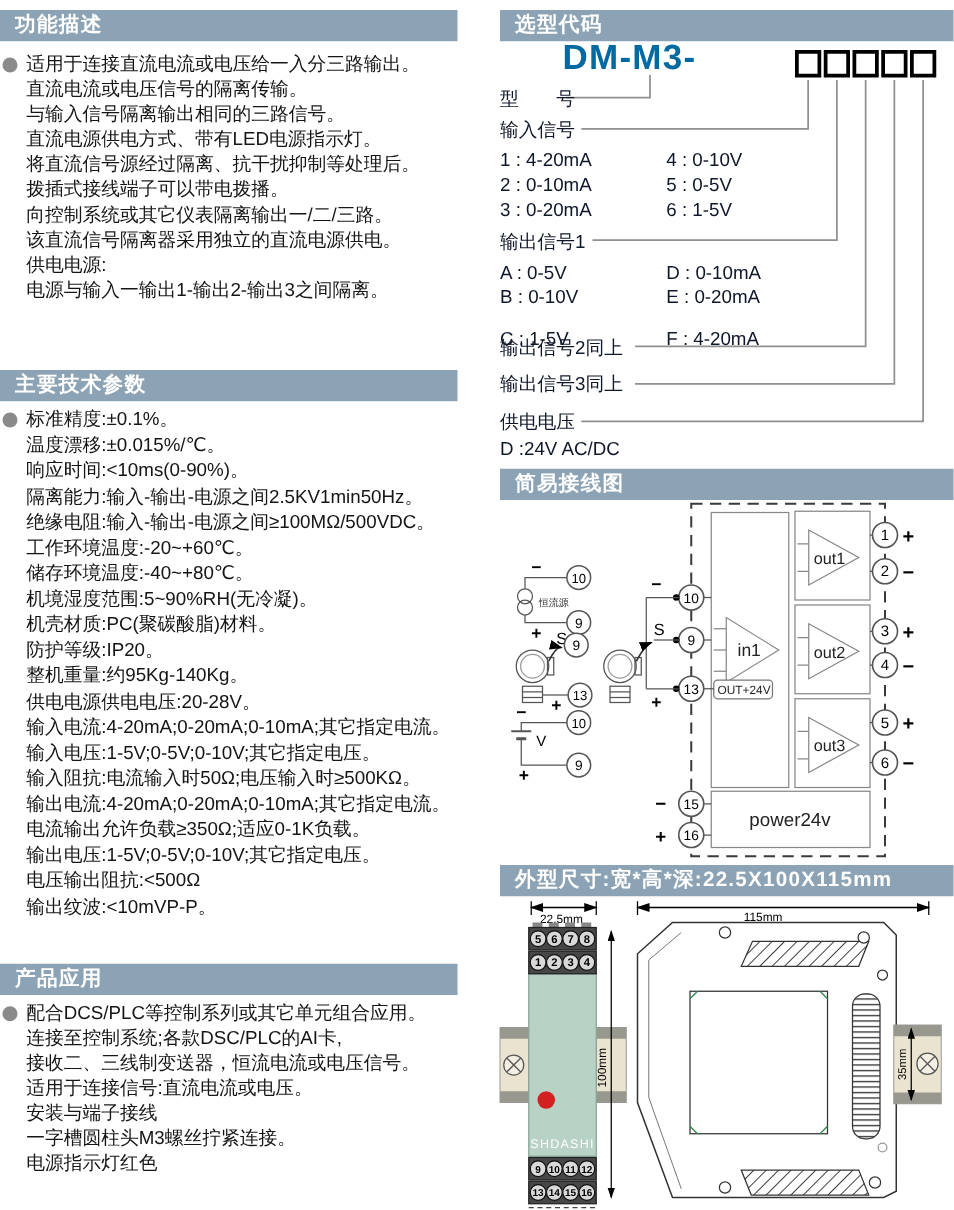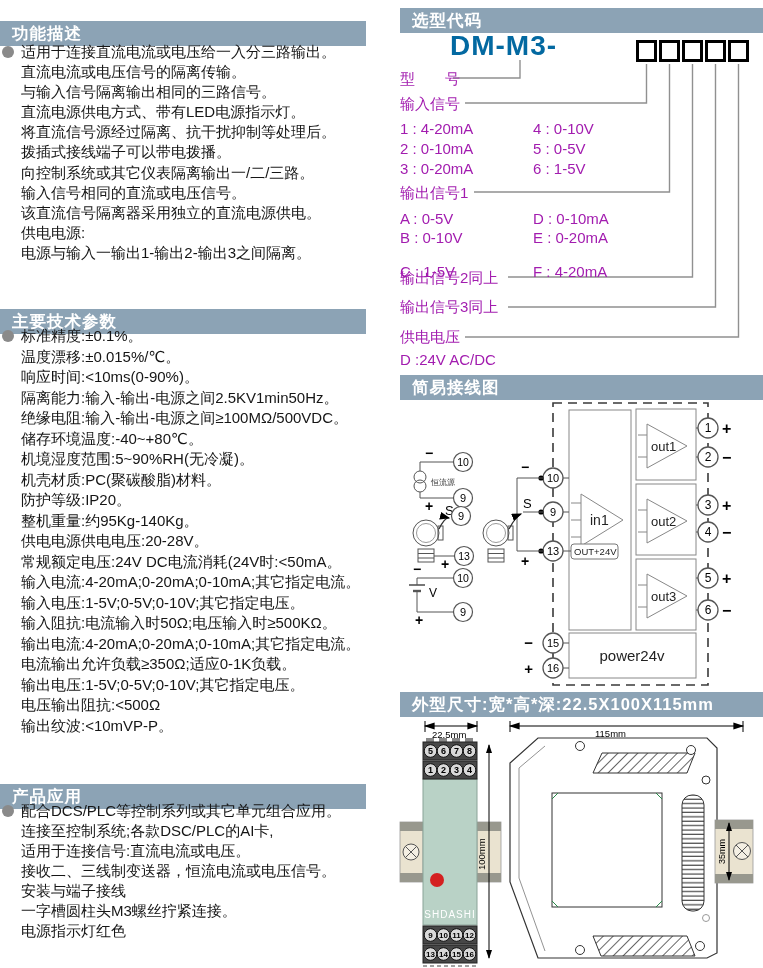--- a/index.html
+++ b/index.html
@@ -6,30 +6,30 @@
   body{
     width:763px;height:968px;position:relative;background:#ffffff;
     font-family:"Liberation Sans","DejaVu Sans",sans-serif;color:#111;
     overflow:hidden;
   }
   .bar{
     position:absolute;height:25px;line-height:25px;
     background:#8ca3b5;color:#fff;font-size:16.5px;font-weight:bold;
     padding-left:12px;box-sizing:border-box;letter-spacing:1px;
   }
-  .bar-left{left:0;width:366px;margin-top:13px;}
+  .bar-left{left:0;width:366px;}
   .bar-right{left:400px;width:363px;}
   .tl{white-space:nowrap;font-size:15px;color:#151515;}
   .lines{position:absolute;left:21px;}
   #func-lines{top:42px;}   #func-lines .tl{line-height:20.1px;}
   #param-lines{top:326px;} #param-lines .tl{line-height:20.5px;}
   #app-lines{top:801px;}   #app-lines .tl{line-height:20px;}
   .bullet{position:absolute;left:2px;width:12px;height:12px;border-radius:50%;background:#8a8a8a;}
   #ordering{position:absolute;left:395px;top:0;width:368px;height:372px;}
-  #ordering .lbl{position:absolute;font-size:15px;white-space:nowrap;color:#a21caf;}
+  #ordering .lbl{position:absolute;font-size:15px;white-space:nowrap;color:#0f172a;}
   #model-prefix{
     position:absolute;left:55px;top:30px;font-size:28px;font-weight:bold;
     color:#0369a1;letter-spacing:1px;font-family:"Liberation Sans",sans-serif;
   }
   .code-box{
     position:absolute;top:40px;width:21px;height:22px;
     border:3px solid #000;box-sizing:border-box;background:#fff;
   }
   .optcol2{position:absolute;left:133px;}
   #ord-svg,#wiring-svg,#dims-svg{position:absolute;left:0;top:0;}
@@ -49,54 +49,53 @@
 <div class="bullet" style="top:805px"></div>
 
 <div id="func-lines" class="lines">
   <div class="tl">适用于连接直流电流或电压给一入分三路输出。</div>
   <div class="tl">直流电流或电压信号的隔离传输。</div>
   <div class="tl">与输入信号隔离输出相同的三路信号。</div>
   <div class="tl">直流电源供电方式、带有LED电源指示灯。</div>
   <div class="tl">将直流信号源经过隔离、抗干扰抑制等处理后。</div>
   <div class="tl">拨插式接线端子可以带电拨播。</div>
   <div class="tl">向控制系统或其它仪表隔离输出一/二/三路。</div>
-  <div class="tl">输入信号相同的直流或电压信号。</div>
   <div class="tl">该直流信号隔离器采用独立的直流电源供电。</div>
   <div class="tl">供电电源:</div>
   <div class="tl">电源与输入一输出1-输出2-输出3之间隔离。</div>
 </div>
 
 <div id="param-lines" class="lines">
   <div class="tl">标准精度:±0.1%。</div>
   <div class="tl">温度漂移:±0.015%/℃。</div>
   <div class="tl">响应时间:&lt;10ms(0-90%)。</div>
   <div class="tl">隔离能力:输入-输出-电源之间2.5KV1min50Hz。</div>
   <div class="tl">绝缘电阻:输入-输出-电源之间≥100MΩ/500VDC。</div>
+  <div class="tl">工作环境温度:-20~+60℃。</div>
   <div class="tl">储存环境温度:-40~+80℃。</div>
   <div class="tl">机境湿度范围:5~90%RH(无冷凝)。</div>
   <div class="tl">机壳材质:PC(聚碳酸脂)材料。</div>
   <div class="tl">防护等级:IP20。</div>
   <div class="tl">整机重量:约95Kg-140Kg。</div>
   <div class="tl">供电电源供电电压:20-28V。</div>
-  <div class="tl">常规额定电压:24V DC电流消耗(24V时:&lt;50mA。</div>
   <div class="tl">输入电流:4-20mA;0-20mA;0-10mA;其它指定电流。</div>
   <div class="tl">输入电压:1-5V;0-5V;0-10V;其它指定电压。</div>
   <div class="tl">输入阻抗:电流输入时50Ω;电压输入时≥500KΩ。</div>
   <div class="tl">输出电流:4-20mA;0-20mA;0-10mA;其它指定电流。</div>
   <div class="tl">电流输出允许负载≥350Ω;适应0-1K负载。</div>
   <div class="tl">输出电压:1-5V;0-5V;0-10V;其它指定电压。</div>
   <div class="tl">电压输出阻抗:&lt;500Ω</div>
   <div class="tl">输出纹波:&lt;10mVP-P。</div>
 </div>
 
 <div id="app-lines" class="lines">
   <div class="tl">配合DCS/PLC等控制系列或其它单元组合应用。</div>
   <div class="tl">连接至控制系统;各款DSC/PLC的AI卡,</div>
+  <div class="tl">接收二、三线制变送器，恒流电流或电压信号。</div>
   <div class="tl">适用于连接信号:直流电流或电压。</div>
-  <div class="tl">接收二、三线制变送器，恒流电流或电压信号。</div>
   <div class="tl">安装与端子接线</div>
   <div class="tl">一字槽圆柱头M3螺丝拧紧连接。</div>
   <div class="tl">电源指示灯红色</div>
 </div>
 
 <div class="bar bar-right" style="top:8px">选型代码</div>
 <div class="bar bar-right" style="top:375px">简易接线图</div>
 <div class="bar bar-right" style="top:692px">外型尺寸:宽*高*深:22.5X100X115mm</div>
 
 <div id="ordering">

